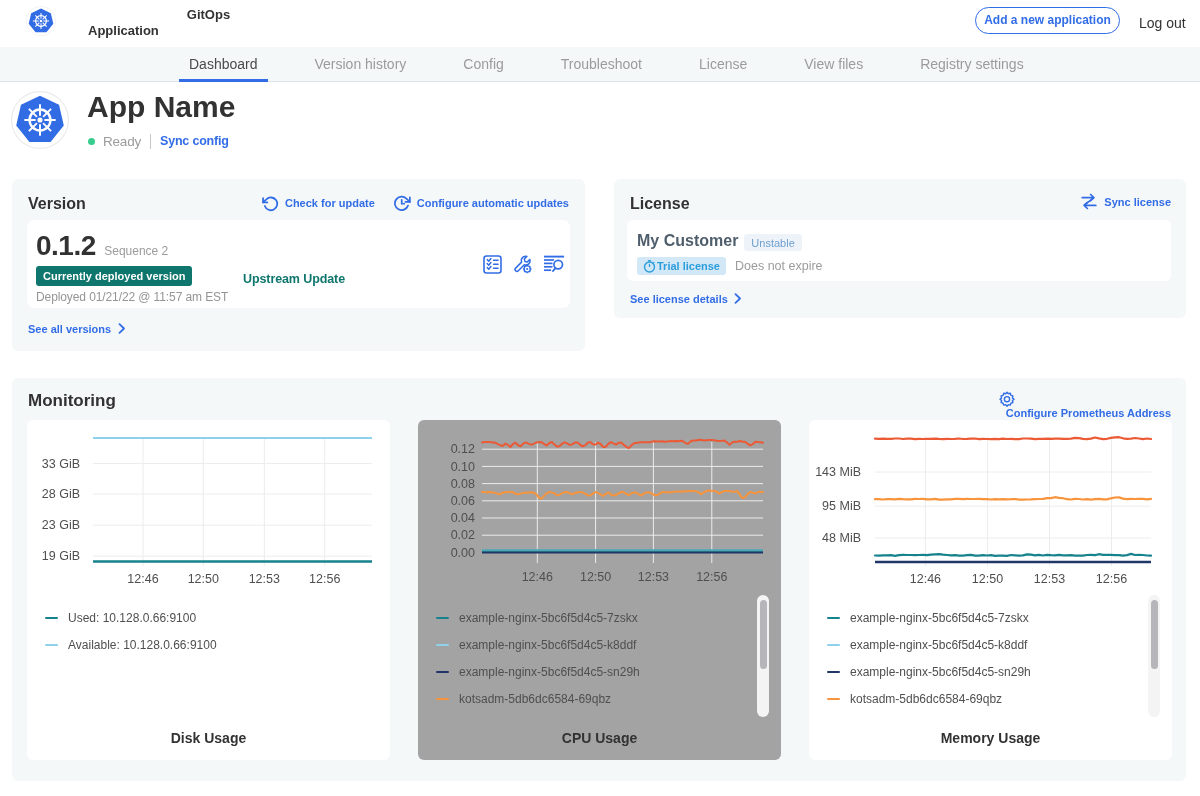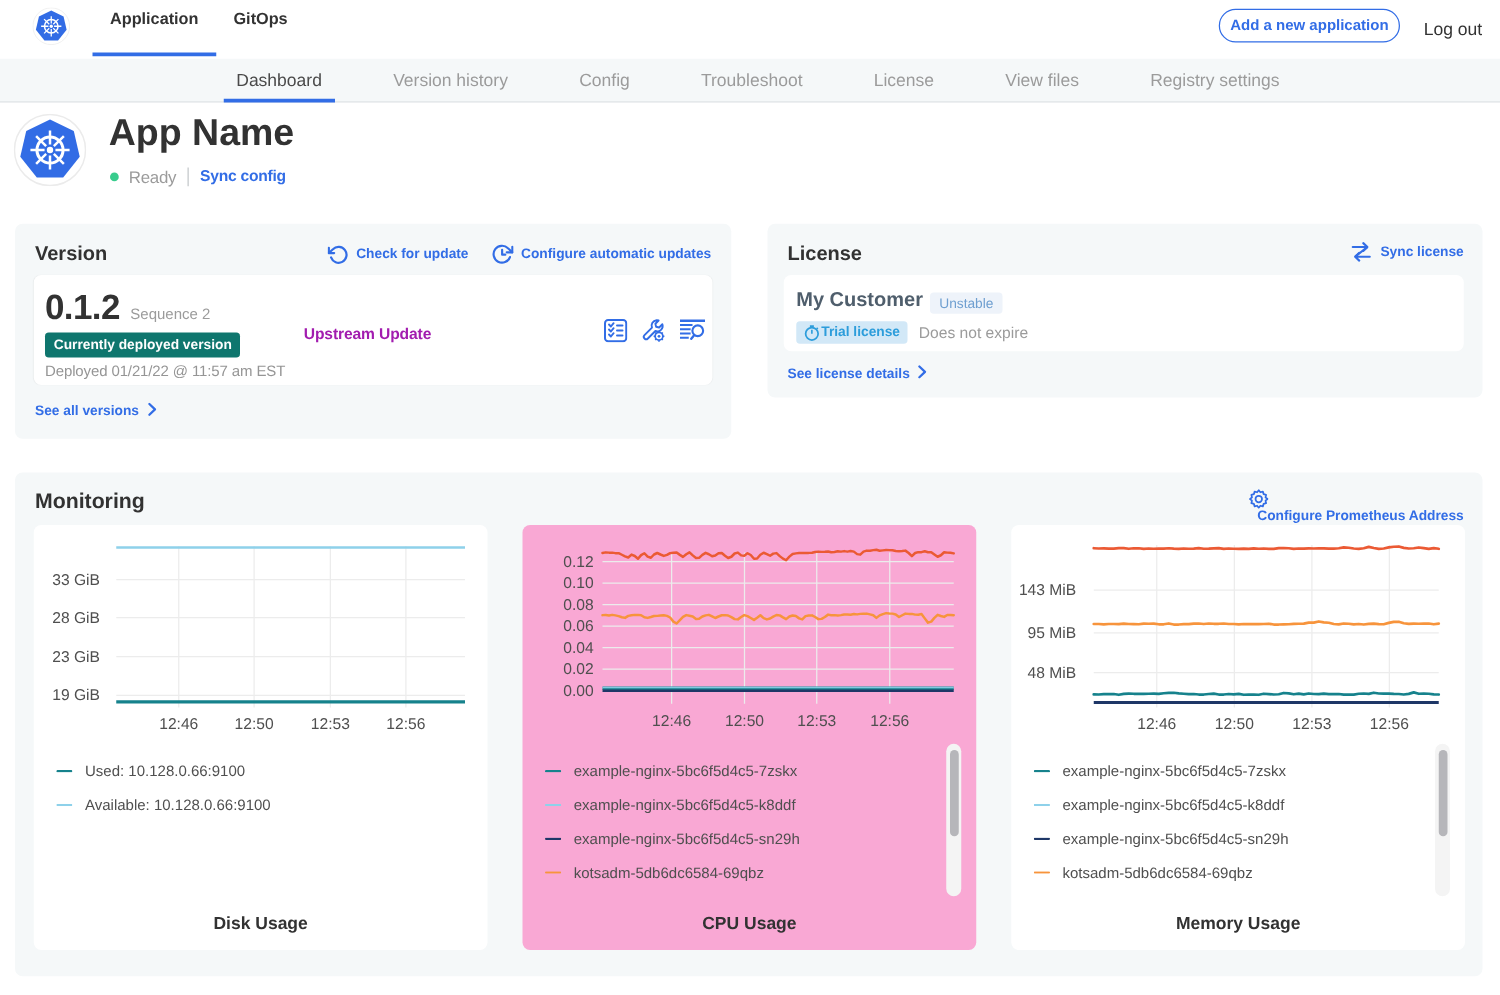--- a/index.html
+++ b/index.html
@@ -6,21 +6,21 @@
 html,body { width:1200px; height:796px; background:#fff; font-family:"Liberation Sans", sans-serif; overflow:hidden; }
 .abs { position:absolute; }
 .blue { color:#326de6; }
 .link { color:#326de6; font-weight:bold; font-size:11px; letter-spacing:0; }
 #subnav { position:absolute; left:0; top:47px; width:1200px; height:35px; background:#f5f8f9; border-bottom:1px solid #dfe4e6; }
 .subnav-inner { position:absolute; top:0; height:35px; left:179px; display:flex; }
 .subnav-item { font-size:14px; color:#9b9b9b; padding:0 10px; margin-right:37px; line-height:34px; height:35px; }
 .subnav-item.active { color:#4a4a4a; border-bottom:3px solid #326de6; }
 #topnav { position:absolute; left:74px; top:0; display:flex; height:47px; }
 .topnav-item { font-size:13px; color:#323232; font-weight:bold; padding:0 14px; line-height:30px; height:45px; }
-.topnav-item.active { border-bottom:3px solid #326de6; }
+.topnav-item.active { border-bottom:3px solid #326de6;margin-top:16px; }
 .ctitle { font-size:16px; font-weight:bold; color:#323232; }
 </style>
 </head>
 <body>
 <div class="abs" style="left:0;top:0;width:1200px;height:47px;background:#fff;">
   <div class="abs" style="left:26px;top:6px;"><svg width="30" height="30" viewBox="0 0 100 100">
         <circle cx="50" cy="50" r="49" fill="#fff" stroke="#ebebeb" stroke-width="2"></circle>
         <polygon points="50,8 82.8,23.8 91,59.4 68.2,87.9 31.8,87.9 9,59.4 17.2,23.8" fill="#326ce5"></polygon>
         <circle cx="50" cy="50" r="18" fill="none" stroke="#fff" stroke-width="4.2"></circle>
         <line x1="50.0" y1="42.5" x2="50.0" y2="23.0" stroke="#fff" stroke-width="3.4"></line>
@@ -90,21 +90,21 @@
       </svg>
       <span class="link" style="margin-left:6px;">Configure automatic updates</span>
   </div>
   <div class="abs" style="left:15px;top:41px;width:543px;height:88px;background:#fff;border-radius:6px;box-shadow:0 0 1px rgba(0,0,0,0.06);">
     <div class="abs" style="left:9px;top:10px;white-space:nowrap;">
       <span style="font-size:28px;font-weight:bold;color:#323232;letter-spacing:-0.5px;margin-top:44px;">0.1.2</span>
       <span style="font-size:12px;color:#9b9b9b;margin-left:4px;">Sequence 2</span>
     </div>
     <div class="abs" style="left:9px;top:46px;background:#0f766e;color:#fff;font-size:11px;font-weight:bold;border-radius:3px;padding:4px 7px;">Currently deployed version</div>
     <div class="abs" style="left:9px;top:70px;font-size:12px;letter-spacing:-0.1px;color:#959595;">Deployed 01/21/22 @ 11:57 am EST</div>
-    <div class="abs" style="left:216px;top:40px;font-size:12.5px;font-weight:bold;color:#a21caf;letter-spacing:-0.1px;text-align:right;">Upstream Update</div>
+    <div class="abs" style="left:216px;top:52px;font-size:12.5px;font-weight:bold;color:#0f766e;letter-spacing:-0.1px;text-align:right;">Upstream Update</div>
     <div class="abs" style="left:456px;top:34px;display:flex;align-items:center;">
       <svg width="19" height="19" viewBox="0 0 19 19">
           <rect x="1" y="1" width="17" height="17" rx="2.5" fill="none" stroke="#326de6" stroke-width="1.6"></rect>
           <path d="M4.2 4.6 l1.5 1.6 l2.2 -2.7" fill="none" stroke="#326de6" stroke-width="1.5" stroke-linecap="round" stroke-linejoin="round"></path>
           <line x1="10.6" y1="5.3" x2="15" y2="5.3" stroke="#326de6" stroke-width="1.6" stroke-linecap="round"></line>
           <path d="M4.2 8.6 l1.5 1.6 l2.2 -2.7" fill="none" stroke="#326de6" stroke-width="1.5" stroke-linecap="round" stroke-linejoin="round"></path>
           <line x1="10.6" y1="9.299999999999999" x2="15" y2="9.299999999999999" stroke="#326de6" stroke-width="1.6" stroke-linecap="round"></line>
           <path d="M4.2 12.6 l1.5 1.6 l2.2 -2.7" fill="none" stroke="#326de6" stroke-width="1.5" stroke-linecap="round" stroke-linejoin="round"></path>
           <line x1="10.6" y1="13.299999999999999" x2="15" y2="13.299999999999999" stroke="#326de6" stroke-width="1.6" stroke-linecap="round"></line>
         </svg>
@@ -195,21 +195,21 @@
         <text x="53" y="78.3" text-anchor="end" font-size="12.5" fill="#4f4f4f">28 GiB</text>
         <text x="53" y="109.4" text-anchor="end" font-size="12.5" fill="#4f4f4f">23 GiB</text>
         <text x="53" y="140.39999999999998" text-anchor="end" font-size="12.5" fill="#4f4f4f">19 GiB</text>
         <line x1="66" y1="18" x2="345" y2="18" stroke="#8ed1ea" stroke-width="2"></line>
         <line x1="66" y1="141.5" x2="345" y2="141.5" stroke="#16828c" stroke-width="2.5"></line>
         <text x="116" y="163" text-anchor="middle" font-size="12.5" fill="#4f4f4f">12:46</text>
         <text x="176.3" y="163" text-anchor="middle" font-size="12.5" fill="#4f4f4f">12:50</text>
         <text x="237.3" y="163" text-anchor="middle" font-size="12.5" fill="#4f4f4f">12:53</text>
         <text x="297.7" y="163" text-anchor="middle" font-size="12.5" fill="#4f4f4f">12:56</text>
       </svg><div style="position:absolute;left:18px;top:190px;height:14px;line-height:14px;white-space:nowrap;"><span style="display:inline-block;width:13px;height:0;border-top:2.6px solid #16828c;border-radius:2px;vertical-align:middle;"></span><span style="display:inline-block;width:10px;"></span><span style="font-size:12px;color:#4f4f4f;vertical-align:middle;">Used: 10.128.0.66:9100</span></div><div style="position:absolute;left:18px;top:217px;height:14px;line-height:14px;white-space:nowrap;"><span style="display:inline-block;width:13px;height:0;border-top:2.6px solid #8ed1ea;border-radius:2px;vertical-align:middle;"></span><span style="display:inline-block;width:10px;"></span><span style="font-size:12px;color:#4f4f4f;vertical-align:middle;">Available: 10.128.0.66:9100</span></div><div style="position:absolute;left:0;top:310px;width:363px;text-align:center;font-size:14px;font-weight:bold;color:#323232;">Disk Usage</div></div>
-    <div style="position:absolute;left:406px;top:42px;width:363px;height:340px;background:#f9a8d4;border-radius:6px;"><svg width="363" height="172" viewBox="0 0 363 172">
+    <div style="position:absolute;left:406px;top:42px;width:363px;height:340px;background:#a3a3a3;border-radius:6px;"><svg width="363" height="172" viewBox="0 0 363 172">
         <line x1="64" y1="29.2" x2="345" y2="29.2" stroke="#ececec" stroke-width="1"></line>
         <line x1="64" y1="46.4" x2="345" y2="46.4" stroke="#ececec" stroke-width="1"></line>
         <line x1="64" y1="63.6" x2="345" y2="63.6" stroke="#ececec" stroke-width="1"></line>
         <line x1="64" y1="80.8" x2="345" y2="80.8" stroke="#ececec" stroke-width="1"></line>
         <line x1="64" y1="98.0" x2="345" y2="98.0" stroke="#ececec" stroke-width="1"></line>
         <line x1="64" y1="115.2" x2="345" y2="115.2" stroke="#ececec" stroke-width="1"></line>
         <line x1="64" y1="132.4" x2="345" y2="132.4" stroke="#ececec" stroke-width="1"></line>
         <line x1="119.3" y1="22" x2="119.3" y2="143" stroke="#ececec" stroke-width="1"></line>
         <line x1="177.6" y1="22" x2="177.6" y2="143" stroke="#ececec" stroke-width="1"></line>
         <line x1="235.4" y1="22" x2="235.4" y2="143" stroke="#ececec" stroke-width="1"></line>

